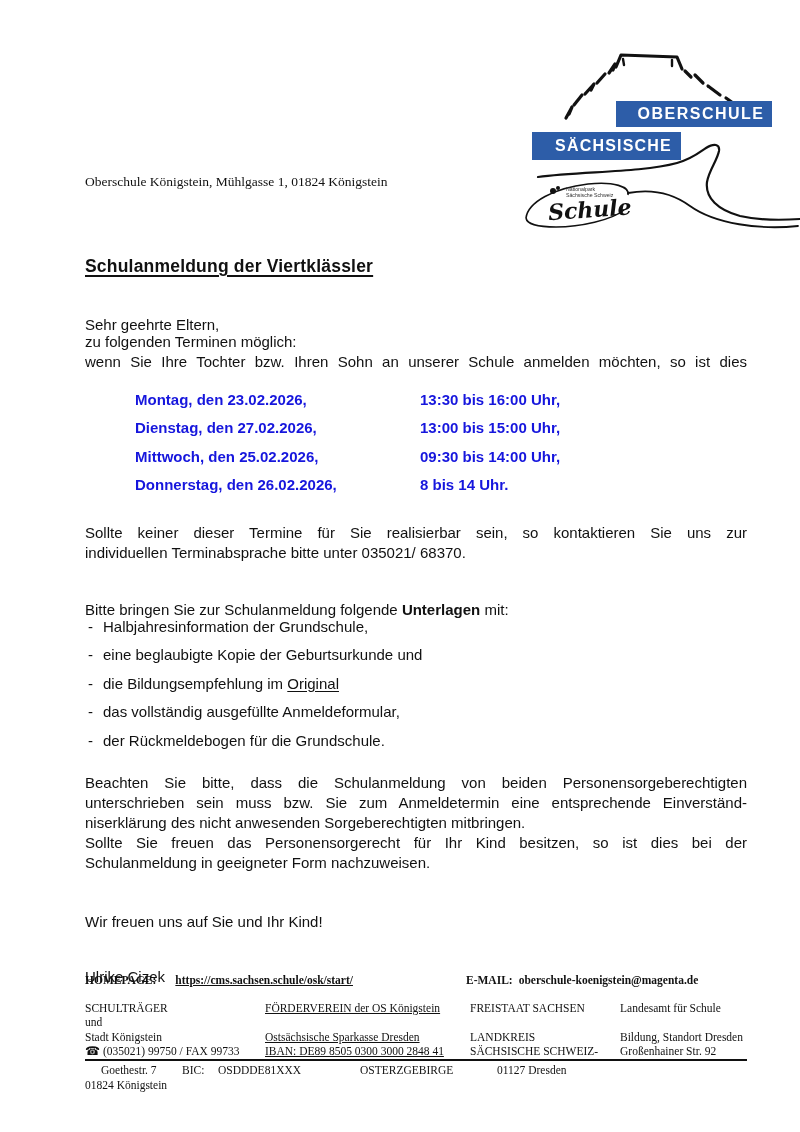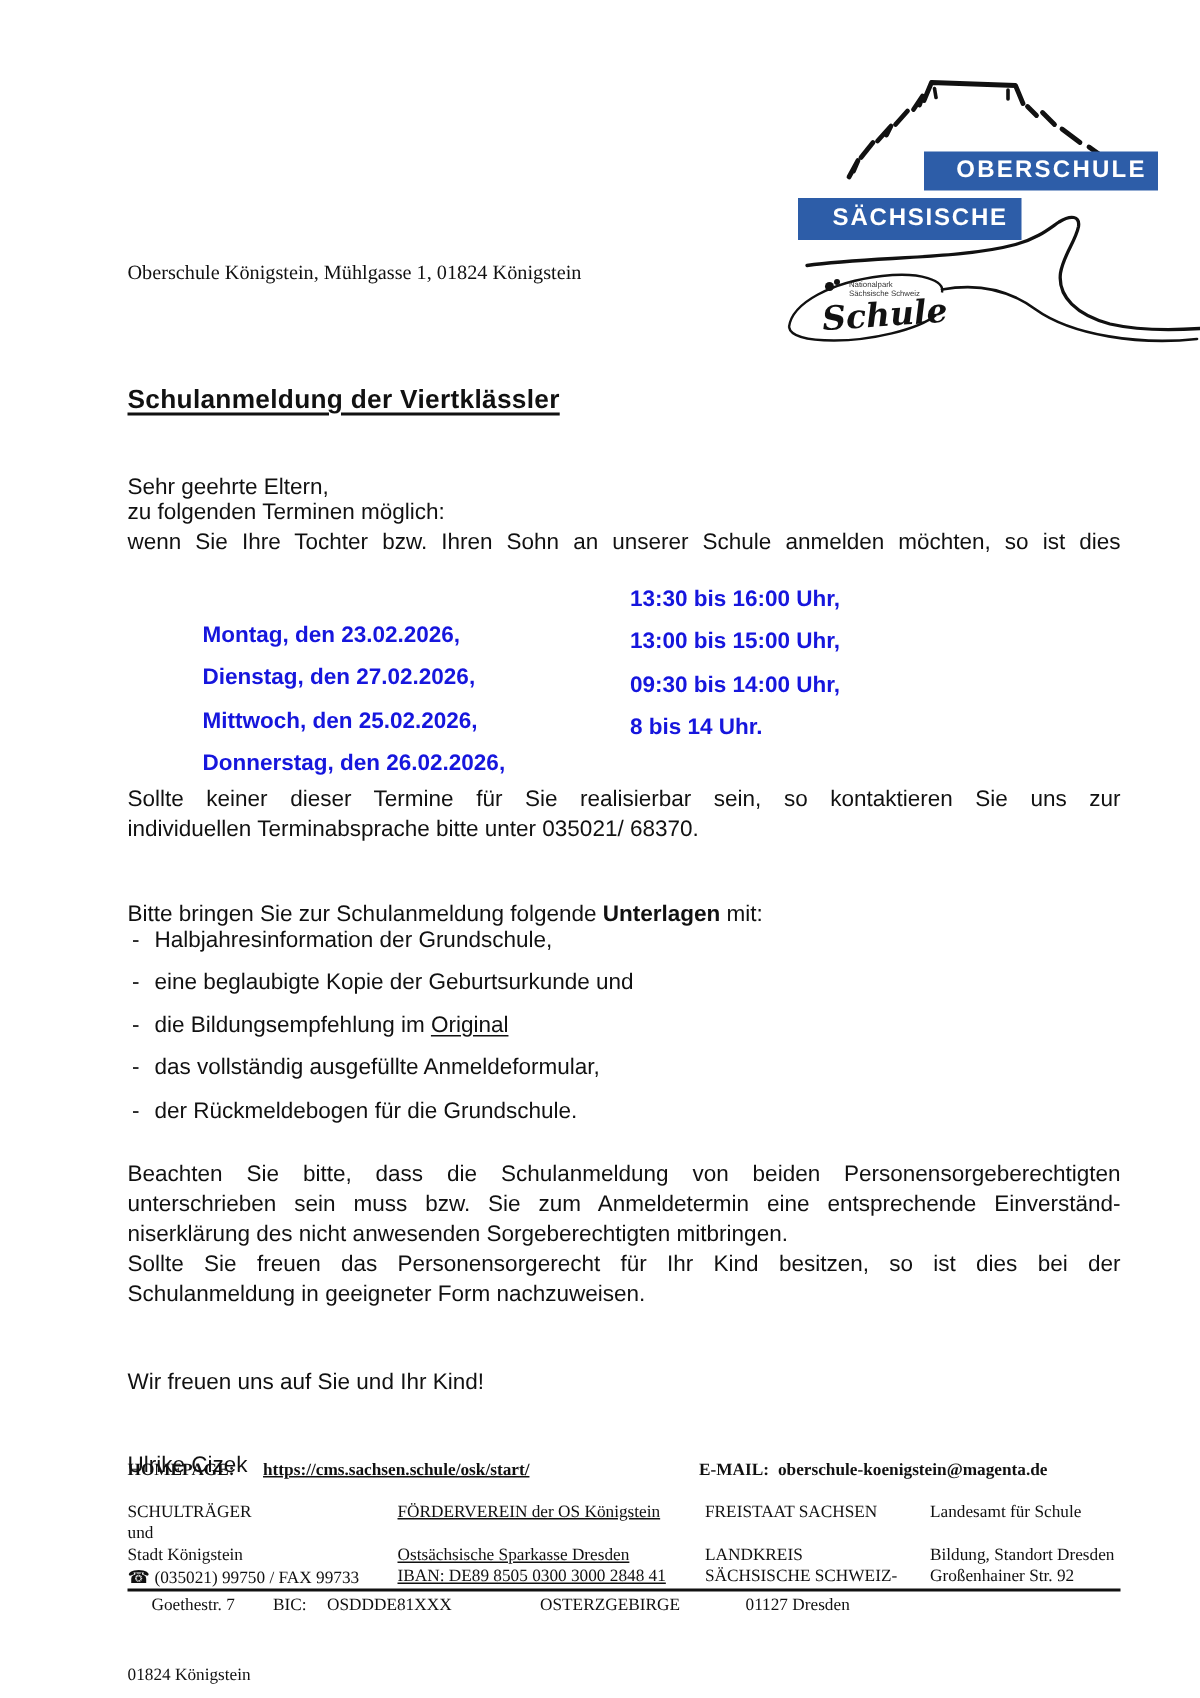--- a/index.html
+++ b/index.html
@@ -18,21 +18,21 @@
   .title{position:absolute;left:85px;top:256px;margin:0;font-size:17.5px;font-weight:bold;
          text-decoration:underline;text-decoration-thickness:1.5px;text-underline-offset:3px;letter-spacing:.2px;}
   .para{position:absolute;left:85px;width:662px;font-size:15px;line-height:20px;}
   .jline{text-align:justify;text-align-last:justify;}
   .jline.last{text-align-last:left;}
   .greeting{top:300px;}
   .intro{top:332px;}
   .dates{position:absolute;left:135px;top:391px;width:560px;
          color:var(--accent-blue,#1616dd);font-weight:bold;font-size:15px;}
   .dates-row{display:flex;height:18px;margin-bottom:10.4px;}
-  .dates-row .day{width:285px;margin-top:24px;}
+  .dates-row .day{width:285px;}
   .contact{top:523px;}
   .bring{top:585px;}
   .bullets{position:absolute;left:85px;top:618px;width:662px;font-size:15px;}
   .bullet{position:relative;padding-left:18px;height:18px;margin-bottom:10.4px;}
   .bullet .dash{position:absolute;left:3px;}
   .u{text-decoration:underline;text-underline-offset:2px;}
   .notice{top:773px;}
   .closing{top:897px;}
   .signature{top:952px;}
   
@@ -47,21 +47,21 @@
   .fcol div{min-height:14.4px;}
   .fcol-1{left:0;}
   .fcol-2{left:180px;text-decoration:underline;}
   .fcol-3{left:385px;}
   .fcol-4{left:535px;}
   .phone-ic{font-family:"DejaVu Sans",sans-serif;font-size:12px;margin-right:3px;}
   .frule{position:absolute;left:85px;top:1059px;width:662px;height:2px;background:#111;}
   .frow1{position:absolute;left:85px;top:1064px;width:680px;
          font-family:"Liberation Serif",serif;font-size:11.5px;}
   .frow1 span{position:absolute;white-space:nowrap;}
-  .frow2{position:absolute;left:85px;top:1111px;font-family:"Liberation Serif",serif;font-size:11.5px;}
+  .frow2{position:absolute;left:85px;top:1079px;font-family:"Liberation Serif",serif;font-size:11.5px;}
 </style>
 </head>
 <body>
 
 <div class="page">
 
   <div class="logo">
     <svg width="280" height="205" viewBox="0 0 280 205">
       <g fill="none" stroke="#111" stroke-width="3.2" stroke-linecap="round" stroke-linejoin="round">
         <path d="M96,37 L101,25 L157,27 L162,39"></path>

